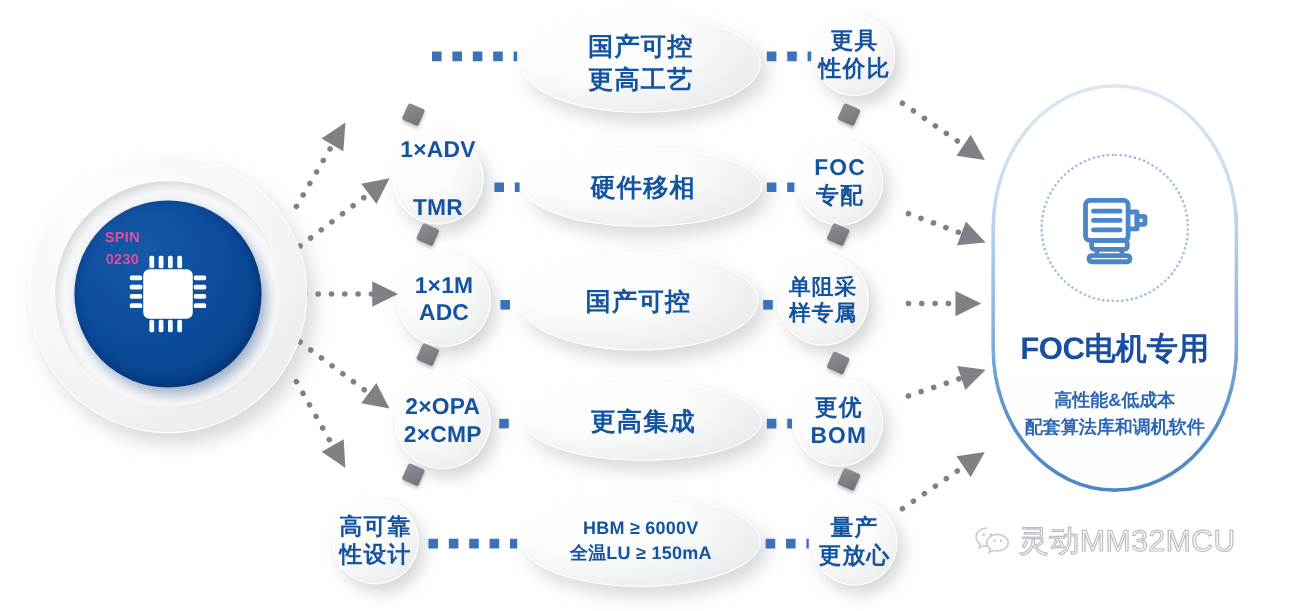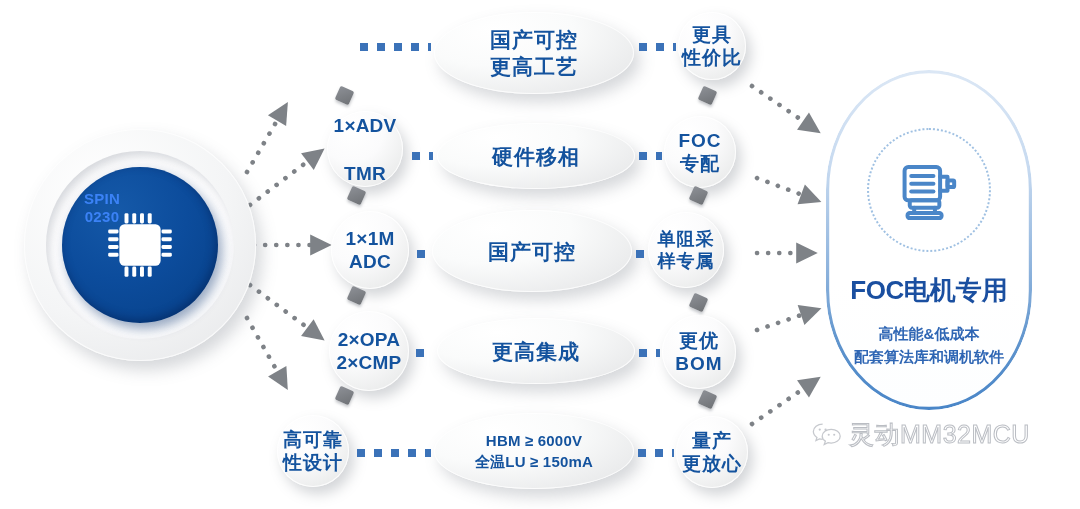--- a/index.html
+++ b/index.html
@@ -40,21 +40,21 @@
     position:absolute;left:38px;top:38px;width:156px;height:156px;
     display:flex;align-items:center;justify-content:center;
   }
   .chip-svg{width:86px;height:86px;display:block;}
   .chip-text{
     position:absolute;left:0;top:0;width:156px;height:156px;
     display:flex;flex-direction:column;align-items:center;justify-content:center;
     gap:1px;pointer-events:none;
   }
   .chip-text span{
-    color:#3b82f6;font-weight:bold;font-size:15px;line-height:17px;letter-spacing:.3px;
+    color:#ec4899;font-weight:bold;font-size:12px;line-height:17px;letter-spacing:.3px;
   }
 
   
   .node{
     position:absolute;z-index:4;border-radius:50%;
     display:flex;flex-direction:column;align-items:center;justify-content:center;
     background:radial-gradient(circle at 32% 24%,#ffffff 0%,#fbfbfc 42%,#eceded 78%,#e2e3e5 100%);
     box-shadow:5px 7px 13px rgba(120,126,136,.33), inset 0 0 0 1px rgba(255,255,255,.85);
     text-align:center;
   }
@@ -114,21 +114,21 @@
     letter-spacing:0px;white-space:nowrap;
   }
   .panel-title .lat{letter-spacing:-.5px;}
   .panel-sub{
     margin-top:14px;color:#2f66b4;font-weight:bold;font-size:15px;line-height:23px;
     text-align:center;white-space:nowrap;
   }
 
   
   .watermark{
-    position:absolute;left:812px;top:418px;z-index:7;
+    position:absolute;left:812px;top:434px;z-index:7;
     display:flex;align-items:center;gap:7px;
   }
   .wm-text{
     font-size:25px;letter-spacing:.5px;
     color:rgba(255,255,255,0);
     -webkit-text-stroke:1px rgba(130,135,145,.55);
     text-shadow:0 1px 0 rgba(255,255,255,.9);
     white-space:nowrap;
   }
   .wm-icon{width:30px;height:26px;display:block;opacity:.6;}

